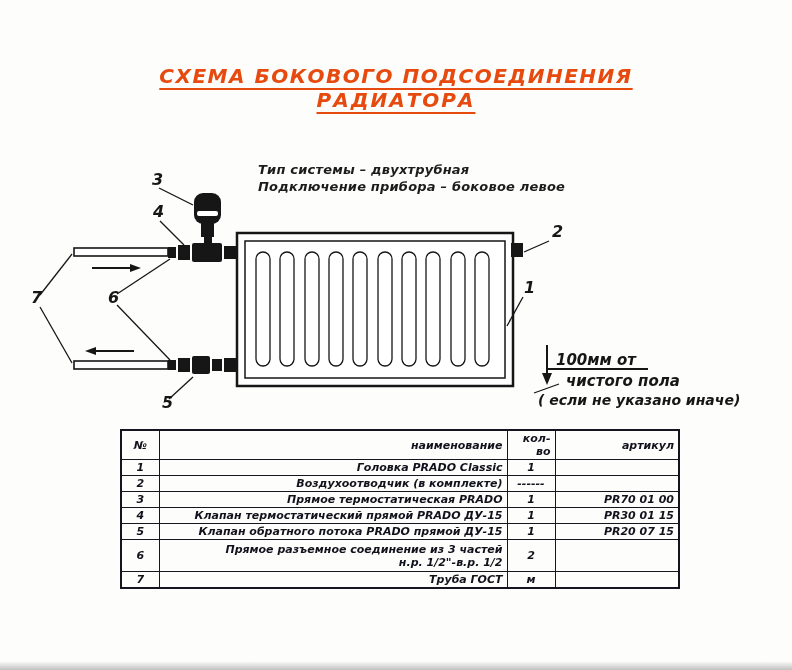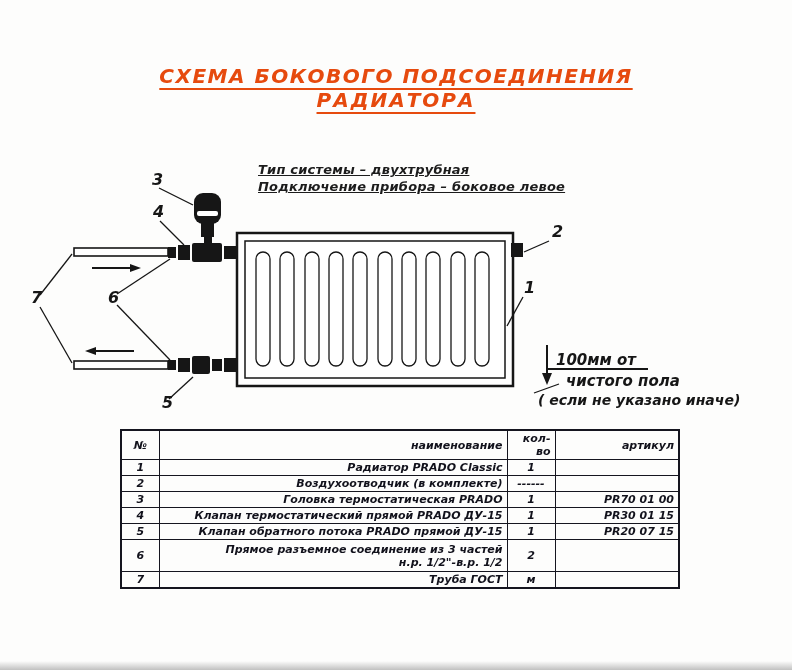--- a/index.html
+++ b/index.html
@@ -8,21 +8,21 @@
   .page { position:relative; width:792px; height:670px; background:#fdfdfc; overflow:hidden; }
 
   .title-block { position:absolute; top:64px; left:0; width:100%; text-align:center;
                  color:#e64a0e; font-style:italic; font-weight:bold; }
   .title-line1 { font-size:20px; letter-spacing:1.5px; display:inline-block;
                  text-decoration:underline; text-underline-offset:5px; text-decoration-thickness:1.5px; }
   .title-line2 { font-size:20px; letter-spacing:2px; display:block; }
   .title-line2 span { text-decoration:underline; text-underline-offset:5px; text-decoration-thickness:1.5px; }
 
   .notes { position:absolute; left:258px; top:161px; font-size:13px; font-weight:bold;
-           font-style:italic; color:#1c1c1c; line-height:17px; letter-spacing:0.2px;text-decoration:underline; }
+           font-style:italic; color:#1c1c1c; line-height:17px; letter-spacing:0.2px; }
 
   .diagram { position:absolute; left:0; top:155px; width:792px; height:285px; }
   .svgtext { font-family:"DejaVu Sans", sans-serif; font-style:italic; font-weight:bold; fill:#161616; }
   .ln { stroke:#161616; stroke-width:1.3; fill:none; }
   .thick { stroke:#161616; stroke-width:2; fill:none; }
 
   .parts-table { position:absolute; left:120px; top:429px; width:558px;
                  border-collapse:collapse; table-layout:fixed;
                  font-size:11px; font-weight:bold; font-style:italic; color:#12121c;
                  border:2px solid #15151f; }
@@ -157,33 +157,33 @@
       <tr>
         <th class="c-num">№</th>
         <th>наименование</th>
         <th>кол-во</th>
         <th>артикул</th>
       </tr>
     </thead>
     <tbody>
       <tr>
         <td class="c-num">1</td>
-        <td>Радиатор PRADO Classic</td>
+        <td>Головка PRADO Classic</td>
         <td class="c-qty">1</td>
         <td></td>
       </tr>
       <tr>
         <td class="c-num">2</td>
         <td>Воздухоотводчик (в комплекте)</td>
         <td class="c-qty">------</td>
         <td></td>
       </tr>
       <tr>
         <td class="c-num">3</td>
-        <td>Головка термостатическая PRADO</td>
+        <td>Прямое термостатическая PRADO</td>
         <td class="c-qty">1</td>
         <td>PR70 01 00</td>
       </tr>
       <tr>
         <td class="c-num">4</td>
         <td>Клапан термостатический прямой PRADO ДУ-15</td>
         <td class="c-qty">1</td>
         <td>PR30 01 15</td>
       </tr>
       <tr>

